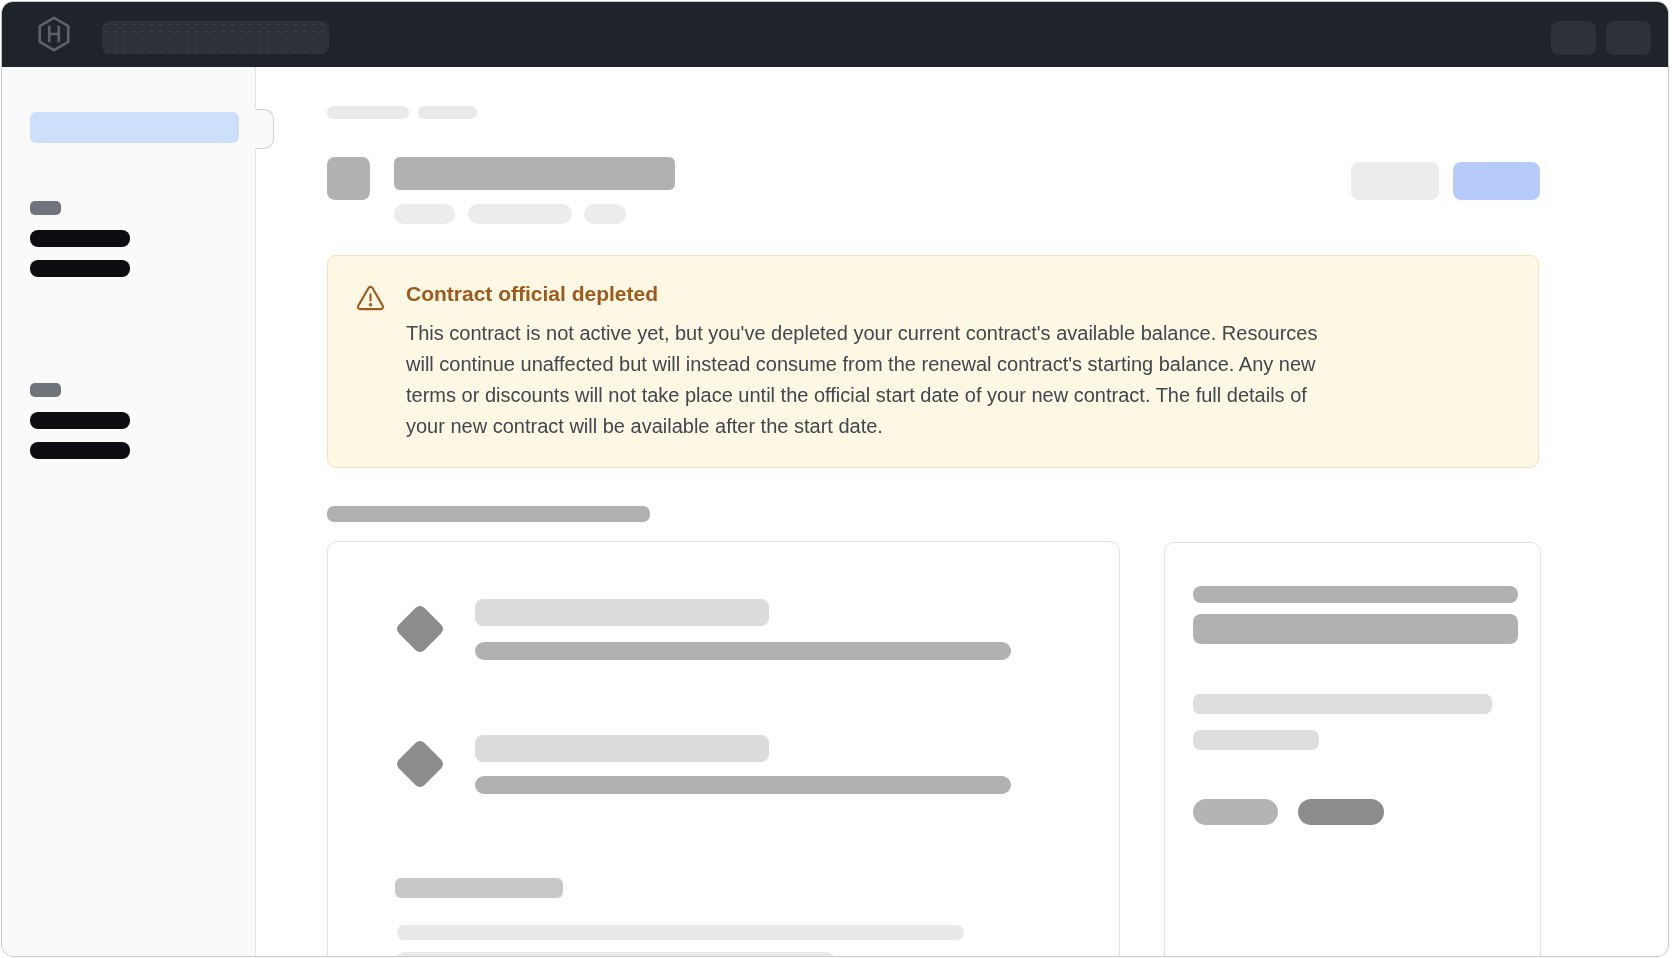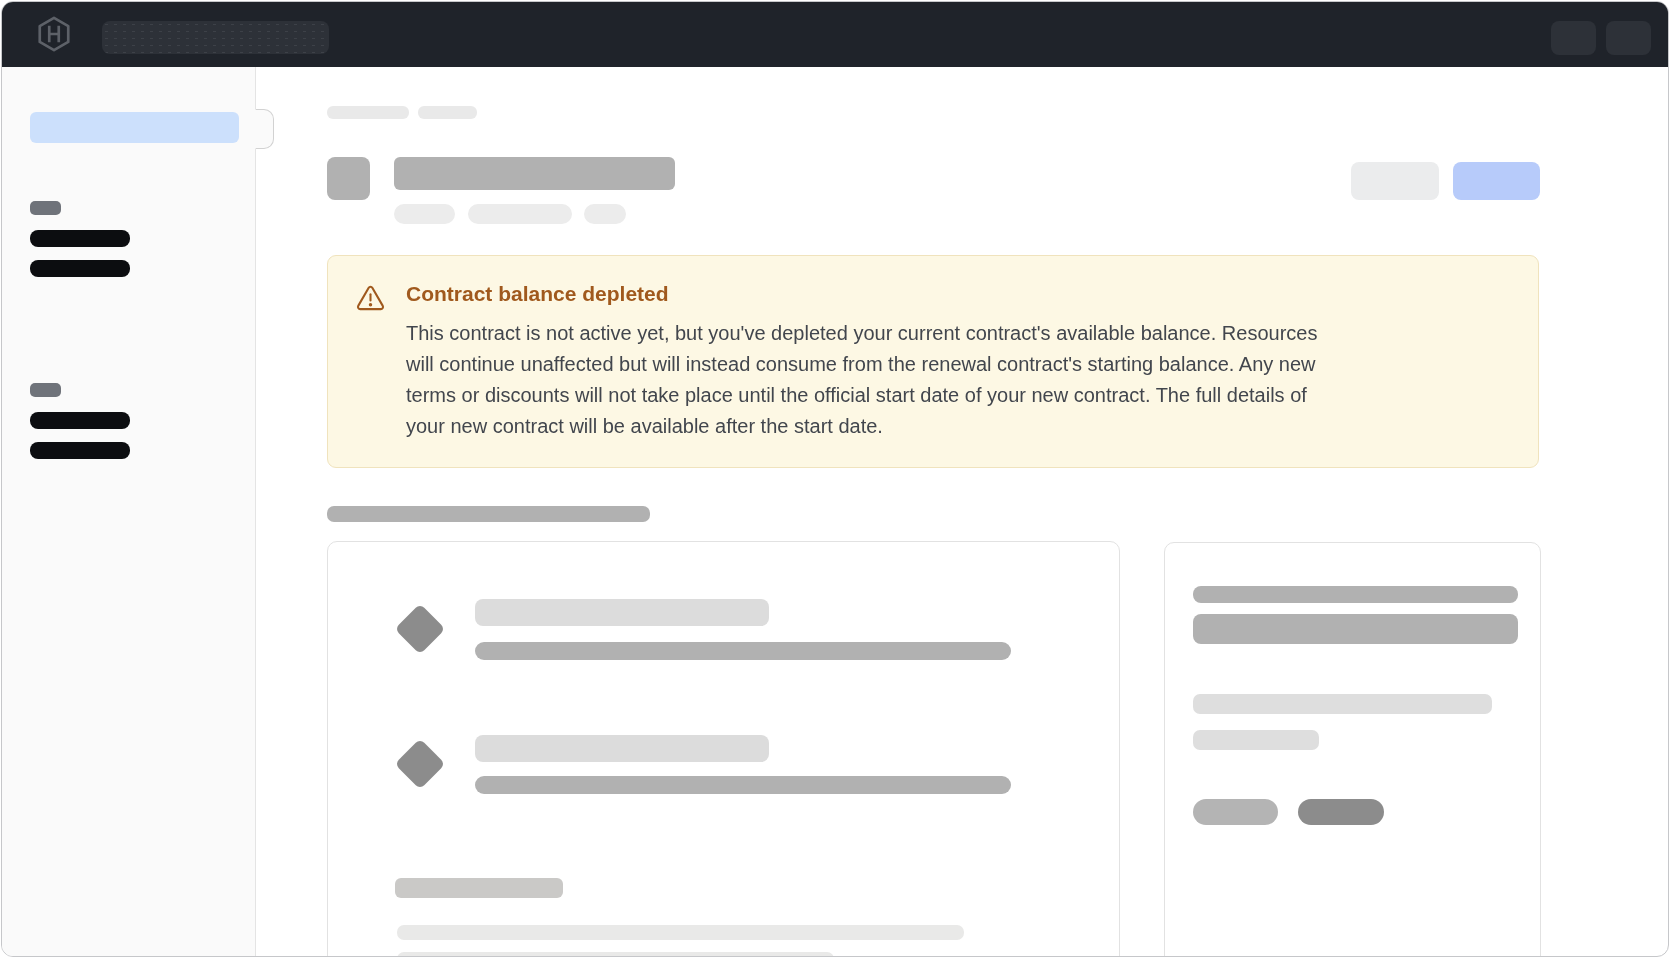--- a/index.html
+++ b/index.html
@@ -129,21 +129,21 @@
 
     <section class="alert">
       <span class="alert-icon">
         <svg viewBox="0 0 24 24" width="31" height="31" fill="none" stroke="#a0591d" stroke-width="1.6" stroke-linejoin="round" stroke-linecap="round">
           <path d="M10.6 3.7 L2.5 17.7 a1.7 1.7 0 0 0 1.5 2.5 h16 a1.7 1.7 0 0 0 1.5 -2.5 L13.4 3.7 a1.62 1.62 0 0 0 -2.8 0 Z"></path>
           <line x1="12" y1="8.8" x2="12" y2="13.6"></line>
           <circle cx="12" cy="16.9" r="0.55" fill="#a0591d"></circle>
         </svg>
       </span>
       <div>
-        <h2 class="alert-title">Contract balance depleted</h2>
+        <h2 class="alert-title">Contract official depleted</h2>
         <p class="alert-body">This contract is not active yet, but you've depleted your current contract's available balance. Resources
 will continue unaffected but will instead consume from the renewal contract's starting balance. Any new
 terms or discounts will not take place until the official start date of your new contract. The full details of
 your new contract will be available after the start date.</p>
       </div>
     </section>
 
     <div class="sec-heading"></div>
 
     <section class="card card1">

